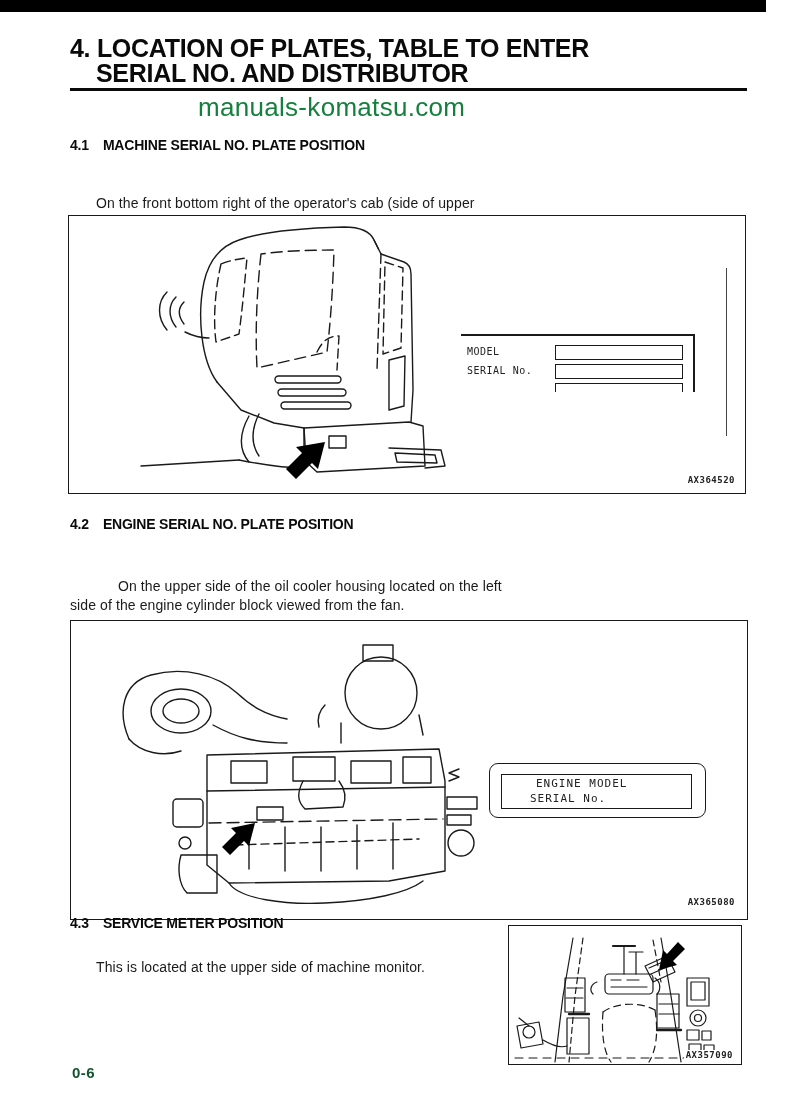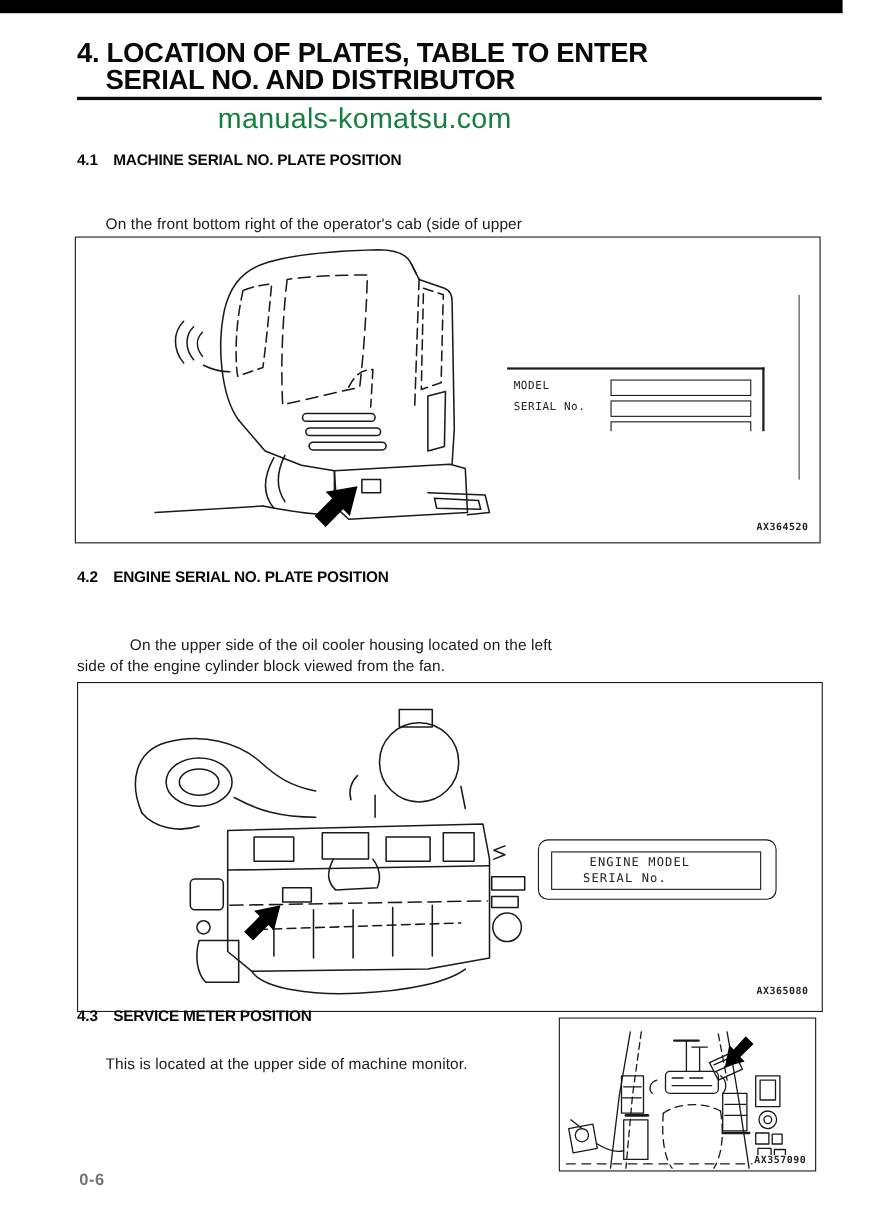--- a/index.html
+++ b/index.html
@@ -25,21 +25,21 @@
   .plate1 .plabel{position:absolute;left:6px;font-family:"DejaVu Sans Mono",monospace;
     font-size:10px;color:#222;letter-spacing:.5px;}
   .plate1 .pbox{position:absolute;left:94px;width:126px;height:13px;border:1.5px solid #1a1a1a;}
   .vline{position:absolute;width:1px;background:#444;}
   
   .plate2{position:absolute;left:418px;top:142px;width:215px;height:53px;
     border:1.5px solid #1a1a1a;border-radius:9px;}
   .plate2 .inner{position:absolute;left:11px;top:10px;width:189px;height:33px;border:1.5px solid #1a1a1a;}
   .plate2 .row{position:absolute;font-family:"DejaVu Sans Mono",monospace;font-size:11px;
     color:#222;letter-spacing:1px;white-space:nowrap;}
-  .pagenum{position:absolute;left:72px;top:1064px;font-size:15px;font-weight:bold;color:#737373;letter-spacing:.5px;}
+  .pagenum{position:absolute;left:72px;top:1064px;font-size:15px;font-weight:bold;color:#14532d;letter-spacing:.5px;}
   svg{display:block;}
 </style>
 </head>
 <body>
 
 <div class="page">
 
   <div class="topbar"></div>
 
   <div class="doc-title">

